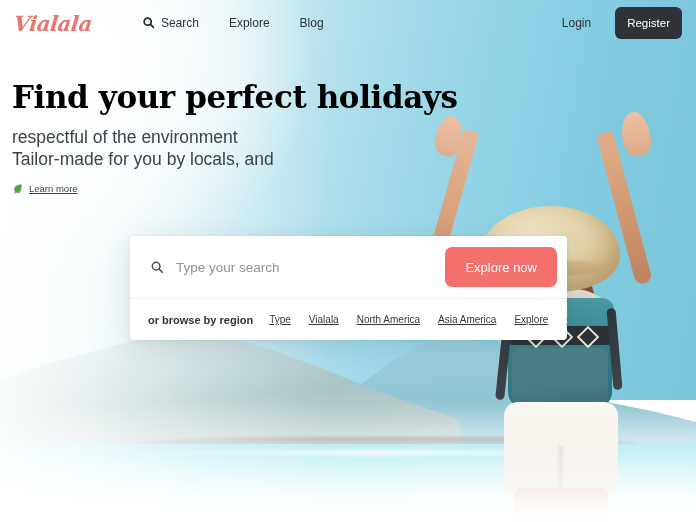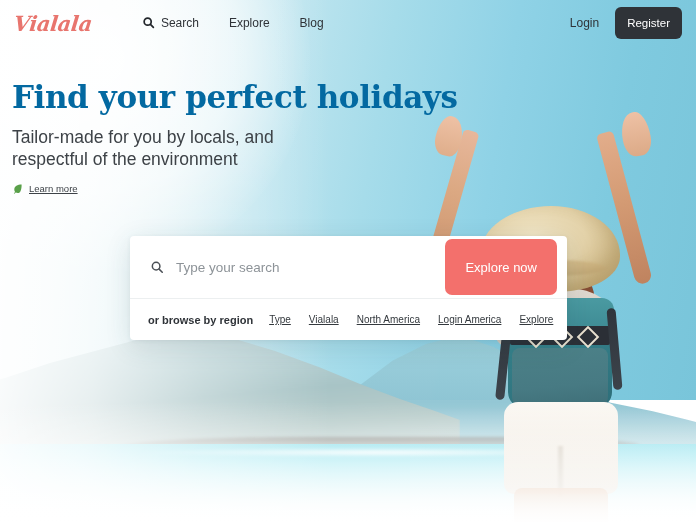--- a/index.html
+++ b/index.html
@@ -236,41 +236,41 @@
   }
   .nav { display: flex; align-items: center; gap: 30px; }
   .nav-link {
     font-size: 12px;
     color: #2f3338;
     display: flex; gap: 6px;
     cursor: pointer;
   }
   .nav-search-icon { display: inline-flex; }
   .spacer { flex: 1; }
-  .auth { display: flex; align-items: center; gap: 16px; }
+  .auth { display: flex; align-items: center; gap: 24px; }
   .login-link { font-size: 12px; color: #2f3338; cursor: pointer; }
   .register-btn {
     background: #2f3338;
     color: #ffffff;
     font-size: 11.5px;
     padding: 10px 12px;
     border-radius: 6px;
     border: none;
     cursor: pointer;
     font-family: "Liberation Sans", sans-serif;
   }
 
   
   .hero-copy { position: absolute; left: 12px; top: 80px; z-index: 15; }
   .headline {
     font-family: "DejaVu Serif", serif;
     font-weight: 700;
     font-size: 31px;
     line-height: 1.1;
-    color: #0369a1;
+    color: #000000;
     margin: 0 0 12px 0;
     letter-spacing: -0.4px;
   }
   .subhead {
     font-size: 17.5px;
     line-height: 1.28;
     color: #3d4247;
     margin: 0 0 12px 0;
     max-width: 300px;
   }
@@ -306,21 +306,21 @@
     font-family: "Liberation Sans", sans-serif;
     background: transparent;
   }
   .search-input::placeholder { color: #8d9398; }
   .explore-btn {
     background: #f3706c;
     color: #ffffff;
     border: none;
     font-size: 13px;
     padding: 0 20px;
-    height: 56px;
+    height: 40px;
     border-radius: 7px;
     cursor: pointer;
     white-space: nowrap;
     font-family: "Liberation Sans", sans-serif;
   }
   .region-row {
     display: flex; align-items: center;
     height: 42px;
     padding: 0 18px;
     border-top: 1px solid #eceff0;
@@ -404,22 +404,22 @@
 
     <div class="auth">
       <div class="login-link">Login</div>
       <button class="register-btn">Register</button>
     </div>
   </div>
 
   <div class="hero-copy">
     <h1 class="headline">Find your perfect holidays</h1>
     <div class="subhead">
+      <div>respectful of the environment</div>
       <div>Tailor-made for you by locals, and</div>
-      <div>respectful of the environment</div>
     </div>
     <div class="eco-row">
       <span class="leaf-icon">
         <svg width="11" height="11" viewBox="0 0 24 24" fill="#5aa04a">
           <path d="M21 3c-9 0-16 3.5-16 11 0 2.2.7 4.1 1.9 5.5L4 22.5l1.5 1.2 2.6-2.8C9.5 21.6 11 22 12.6 22 19 22 21 13 21 3z"></path>
         </svg>
       </span>
       <span class="eco-link">Learn more</span>
     </div>
   </div>
@@ -434,20 +434,20 @@
       </span>
       <input class="search-input" type="text" placeholder="Type your search" style="">
       <button class="explore-btn">Explore now</button>
     </div>
     <div class="region-row">
       <span class="region-label">or browse by region</span>
       <span class="region-links">
         <span class="region-link">Type</span>
         <span class="region-link">Vialala</span>
         <span class="region-link">North America</span>
-        <span class="region-link">Login America</span>
+        <span class="region-link">Asia America</span>
         <span class="region-link">Explore</span>
         <span class="region-link">Oceania</span>
       </span>
     </div>
   </div>
 
 </div>
 
 </body></html>

